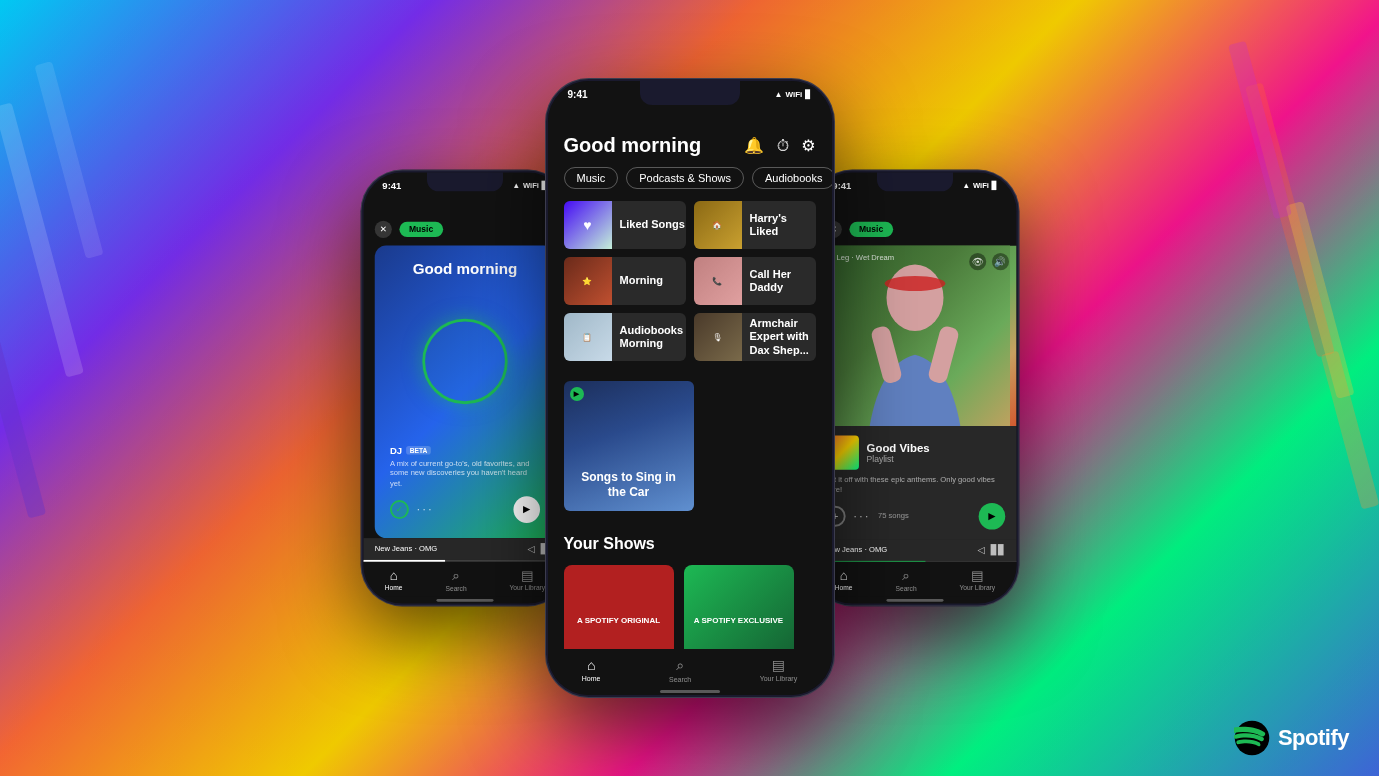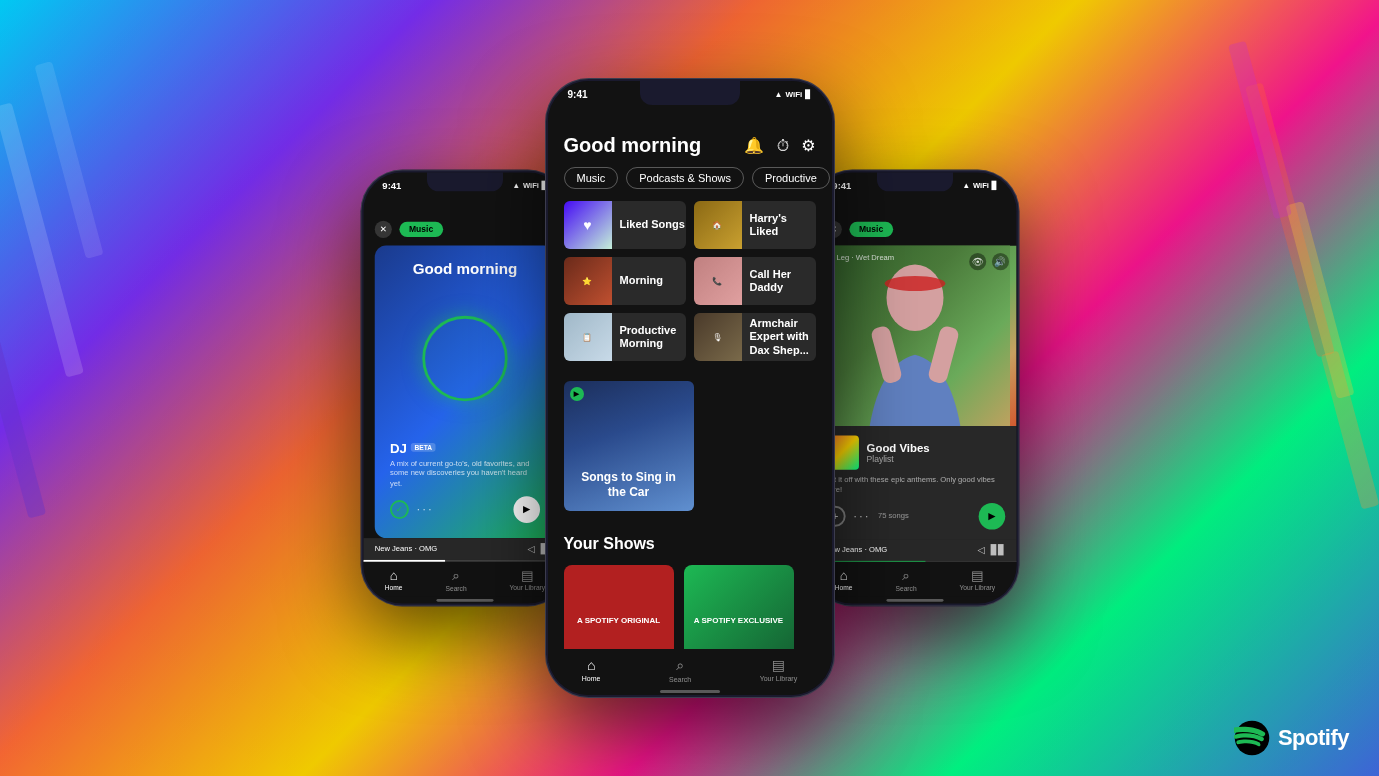--- a/index.html
+++ b/index.html
@@ -195,21 +195,21 @@
 
     .dj-badge {
       display: flex;
       align-items: center;
       gap: 4px;
       margin-bottom: 4px;
     }
 
     .dj-badge-text {
       color: #fff;
-      font-size: 14px;
+      font-size: 10px;
       font-weight: 700;
     }
 
     .beta-tag {
       background: rgba(255,255,255,0.2);
       color: #fff;
       font-size: 7px;
       font-weight: 700;
       padding: 1px 4px;
       border-radius: 3px;
@@ -868,21 +868,21 @@
           <div class="header-icons">
             <span class="header-icon">🔔</span>
             <span class="header-icon">⏱</span>
             <span class="header-icon">⚙</span>
           </div>
         </div>
 
         <div class="filter-tabs">
           <div class="filter-tab">Music</div>
           <div class="filter-tab">Podcasts &amp; Shows</div>
-          <div class="filter-tab">Productive</div>
+          <div class="filter-tab">Audiobooks</div>
         </div>
 
         <div class="content-scroll">
 
           <div class="quick-grid">
             <div class="quick-item">
               <div class="quick-item-thumb liked">
                 <span class="heart-icon">♥</span>
               </div>
               <span class="quick-item-label">Liked Songs</span>
@@ -894,21 +894,21 @@
             <div class="quick-item">
               <div class="quick-item-thumb special" style="background:linear-gradient(135deg,#6a2a1a,#c05030); font-size:8px; color:#fff; text-align:center; padding:4px;">⭐</div>
               <span class="quick-item-label">Morning</span>
             </div>
             <div class="quick-item">
               <div class="quick-item-thumb call-her" style="background:linear-gradient(135deg,#c08080,#e0a0a0); font-size:8px; color:#fff; text-align:center; padding:4px;">📞</div>
               <span class="quick-item-label">Call Her Daddy</span>
             </div>
             <div class="quick-item">
               <div class="quick-item-thumb productive" style="background:linear-gradient(135deg,#a0b8c8,#c8dae8); font-size:8px; color:#333; text-align:center; padding:4px;">📋</div>
-              <span class="quick-item-label">Productive Morning</span>
+              <span class="quick-item-label">Audiobooks Morning</span>
             </div>
             <div class="quick-item">
               <div class="quick-item-thumb armchair" style="background:linear-gradient(135deg,#4a3a2a,#7a6a4a); font-size:8px; color:#fff; text-align:center; padding:4px;">🎙</div>
               <span class="quick-item-label">Armchair Expert with Dax Shep...</span>
             </div>
           </div>
 
           <div class="horizontal-scroll">
             <div class="playlist-card">
               <div class="playlist-card-bg songs-car-card" style="width:100%;height:100%;display:flex;align-items:flex-end;padding:10px;background:linear-gradient(160deg,#1c2f5c 0%,#2a4a8c 40%,#6090d0 100%);">

